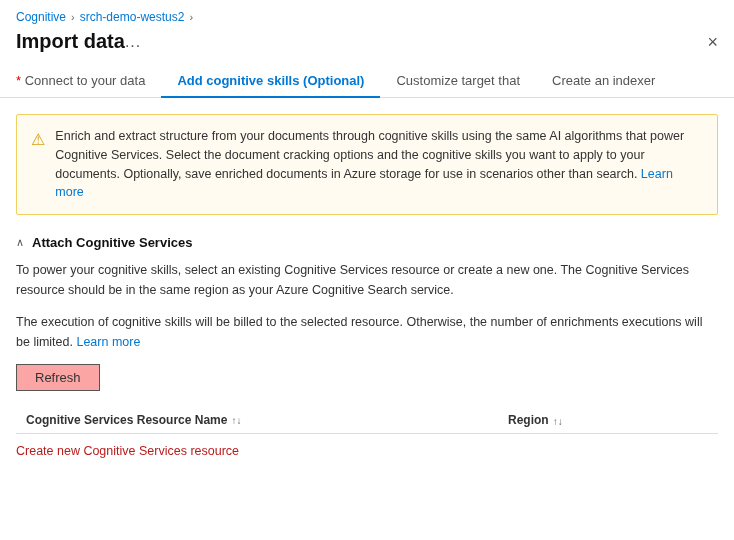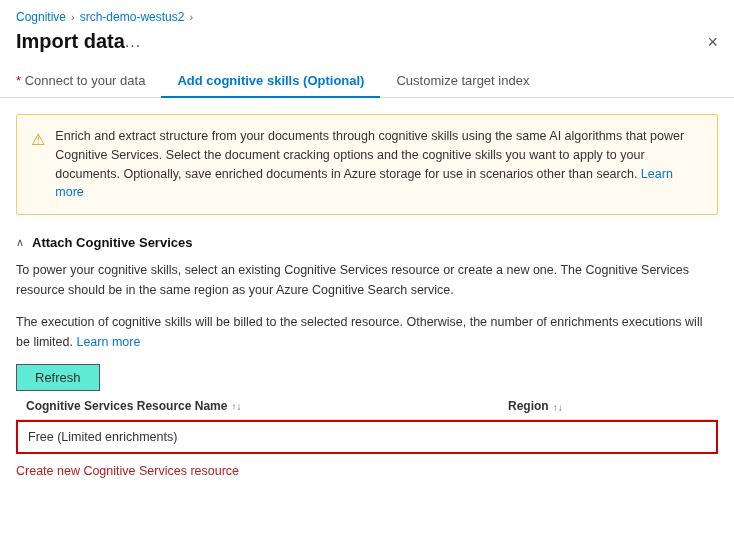--- a/index.html
+++ b/index.html
@@ -139,26 +139,26 @@
     .info-text {
       font-size: 12.5px;
       line-height: 1.6;
       color: #333;
       margin-bottom: 12px;
     }
 
     
     .refresh-btn {
       border: 1px solid #555;
-      background: #5eead4;
+      background: #fca5a5;
       padding: 5px 18px;
       font-size: 13px;
       cursor: pointer;
       color: #333;
-      margin-bottom: 2px;
+      margin-bottom: 16px;
     }
 
     
     .table-header {
       display: flex;
       align-items: center;
       padding: 6px 10px;
       font-size: 12px;
       font-weight: 600;
       color: #333;
@@ -207,21 +207,24 @@
 </div>
 
 <div class="tabs">
   <div class="tab">
     <span class="tab-asterisk">* </span><span>Connect to your data</span>
   </div>
   <div class="tab active">
     <span>Add cognitive skills (Optional)</span>
   </div>
   <div class="tab">
-    <span>Customize target index</span>
+    <span>Customize target that</span>
+  </div>
+  <div class="tab">
+    <span>Create an indexer</span>
   </div>
 </div>
 
 <div class="content">
 
   
   <div class="warning-box">
     <span class="warning-icon">⚠</span>
     <span class="warning-text">
       <span>Enrich and extract structure from your documents through cognitive skills using the same AI algorithms that power Cognitive Services. Select the document cracking options and the cognitive skills you want to apply to your documents. Optionally, save enriched documents in Azure storage for use in scenarios other than search.</span>
@@ -249,24 +252,16 @@
     <div class="col-name">
       <span>Cognitive Services Resource Name</span>
       <span class="sort-icon">↑↓</span>
     </div>
     <div class="col-region">
       <span>Region</span>
       <span class="sort-icon">↑↓</span>
     </div>
   </div>
 
-  <div class="table-row">
-    <div class="col-name">
-      <span>Free (Limited enrichments)</span>
-    </div>
-    <div class="col-region">
-      <span></span>
-    </div>
-  </div>
 
   <a href="#" class="create-link">Create new Cognitive Services resource</a>
 
 </div>
 
 </body></html>

